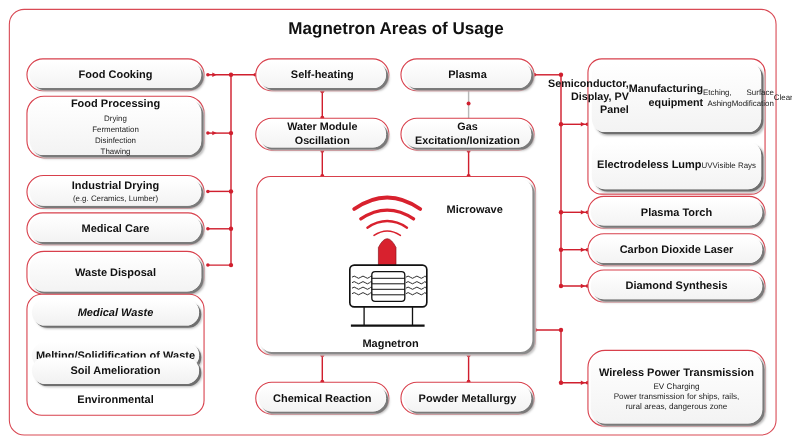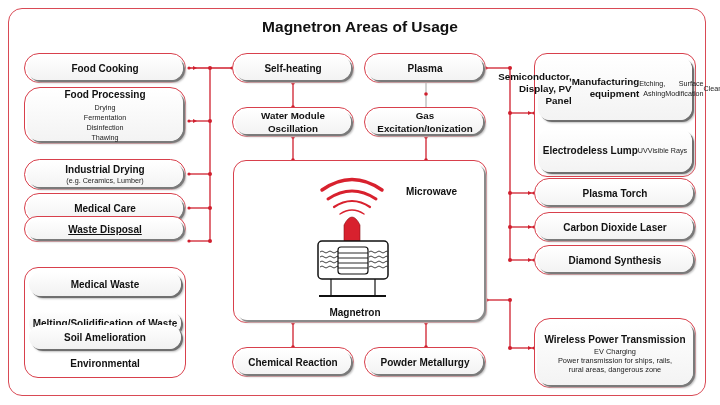--- a/index.html
+++ b/index.html
@@ -120,29 +120,29 @@
   <div class="inner">
     <span class="lbl">Industrial Drying</span>
     <span class="sub">(e.g. Ceramics, Lumber)</span>
   </div>
 </div>
 <div class="pill" style="left:24px;top:193px;width:162px;height:30px;">
   <div class="inner">
       <span class="lbl">Medical Care</span>
     </div>
 </div>
-<div class="pill" style="left:24px;top:216px;width:162px;height:26px;text-decoration:underline;">
+<div class="pill" style="left:24px;top:228px;width:162px;height:40px;">
   <div class="inner">
       <span class="lbl">Waste Disposal</span>
     </div>
 </div>
 
 <div class="group" style="left:24px;top:267px;width:162px;height:111px;">
   <div class="innerpill" style="top:4px;">
-      <span class="lbl" style="font-size:10px;">Medical Waste</span>
+      <span class="lbl" style="font-size:10px;font-style:italic;">Medical Waste</span>
     </div>
   <div class="innerpill" style="top:31px;margin-top:12px;">
       <span class="lbl" style="font-size:10px;">Melting/Solidification of Waste</span>
     </div>
   <div class="innerpill" style="top:57px;">
       <span class="lbl" style="font-size:10px;">Soil Amelioration</span>
     </div>
   <div class="lbl" style="position:absolute;left:0;right:0;top:89px;text-align:center;font-size:10px;">Environmental</div>
 </div>
 

